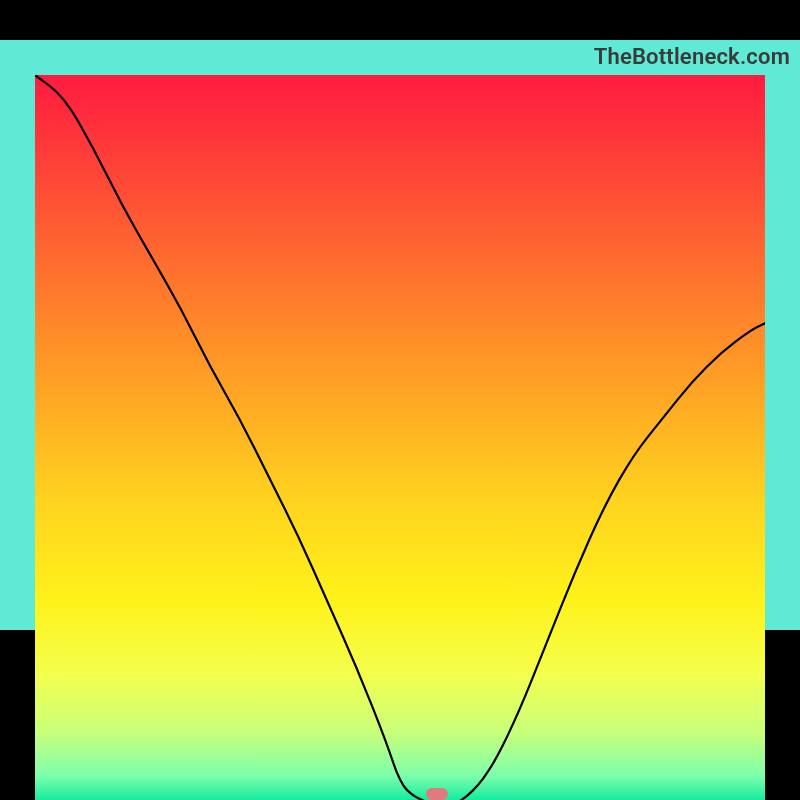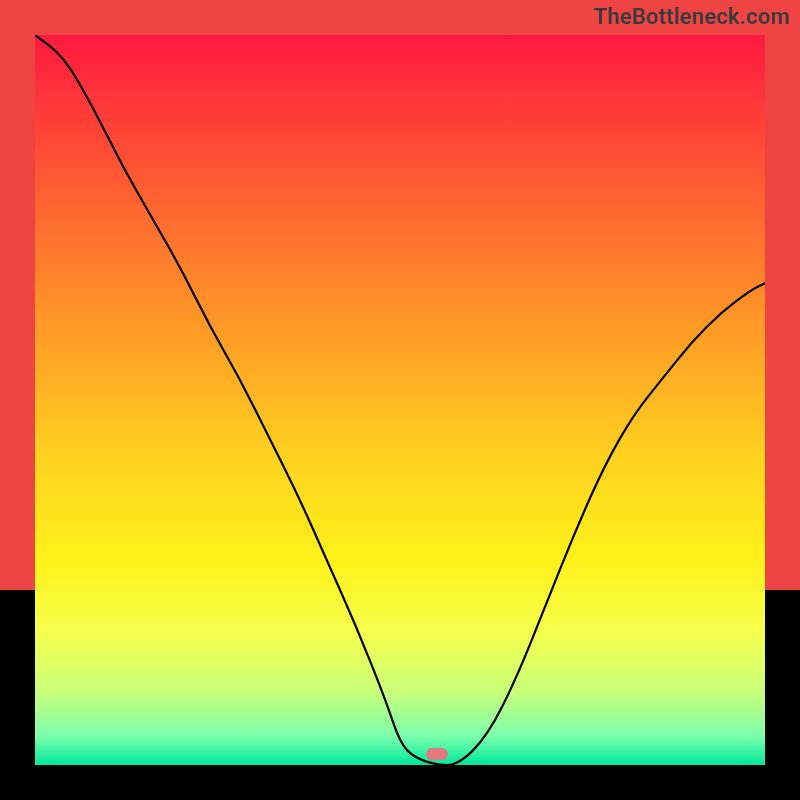--- a/index.html
+++ b/index.html
@@ -8,21 +8,22 @@
     width: 800px;
     height: 800px;
     background: #000;
     overflow: hidden;
     font-family: -apple-system, BlinkMacSystemFont, "Segoe UI", Roboto, Arial, sans-serif;
   }
   .stage {
     position: relative;
     width: 800px;
     height: 590px;
-    background: #ef4444;
+    background: #5eead4;
+    margin-top: 40px;
   }
   .watermark {
     position: absolute;
     top: 4px;
     right: 10px;
     color: #3a3a3a;
     font-size: 22px;
     font-weight: 600;
     letter-spacing: 0.2px;
     user-select: none;

